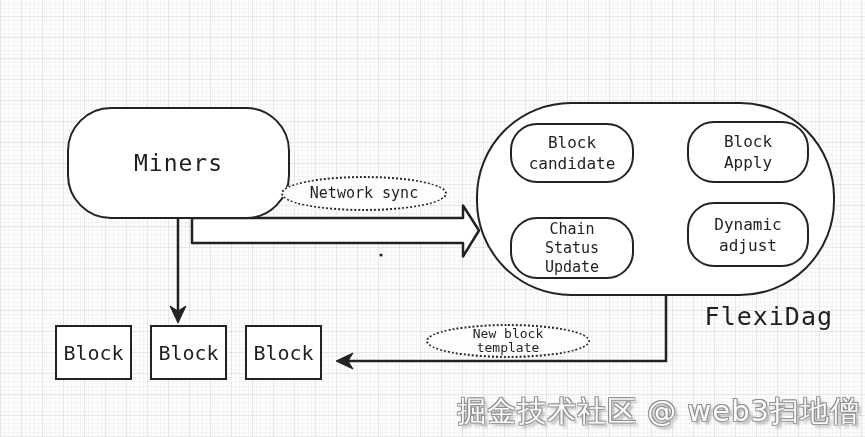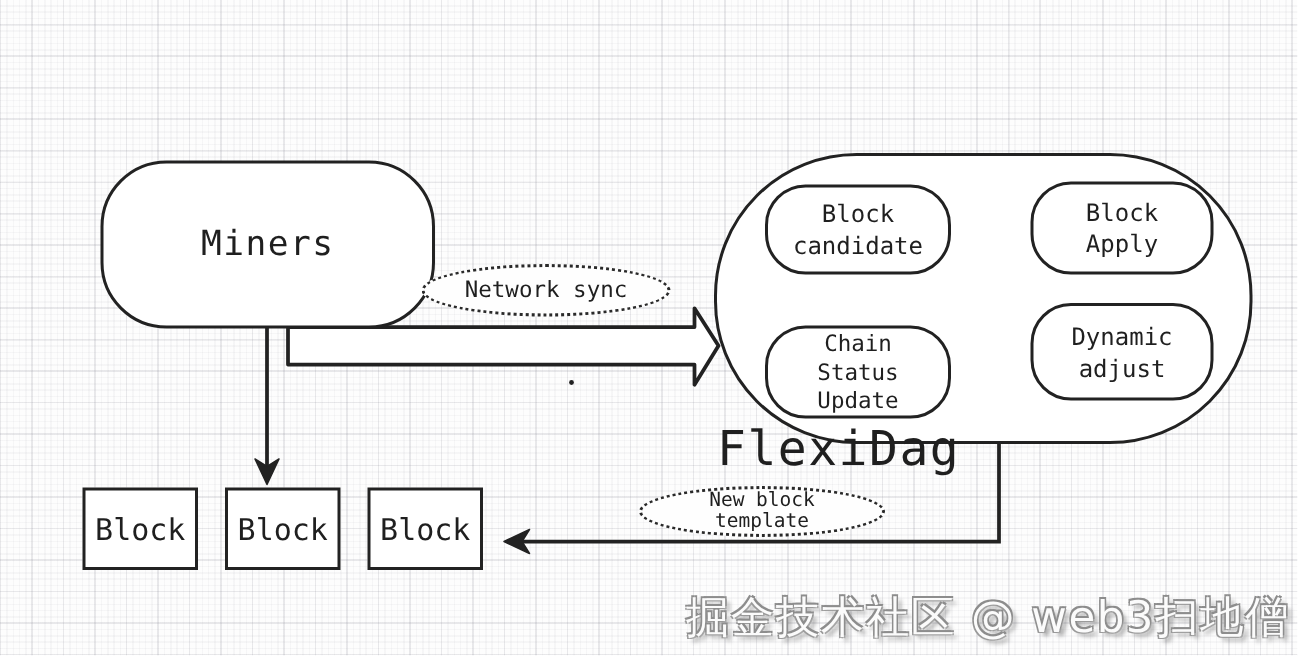--- a/index.html
+++ b/index.html
@@ -63,23 +63,23 @@
     z-index: 3;
   }
   .flexidag {
     left: 476px; top: 102px;
     width: 359px; height: 194px;
     border-radius: 95px;
     display: block;
   }
   .flexidag-label {
     position: absolute;
-    left: 0; right: 0; top: 176px;
-    text-align: left;
-    font-size: 32px;
+    left: 0; right: 0; top: 198px;
+    text-align: right;
+    font-size: 25px;
     letter-spacing: 1px;
   }
   .subnode {
     position: absolute;
     box-sizing: border-box;
     background: #ffffff;
     border: 2px solid #222222;
     border-radius: 27px;
     display: flex;
     flex-direction: column;

